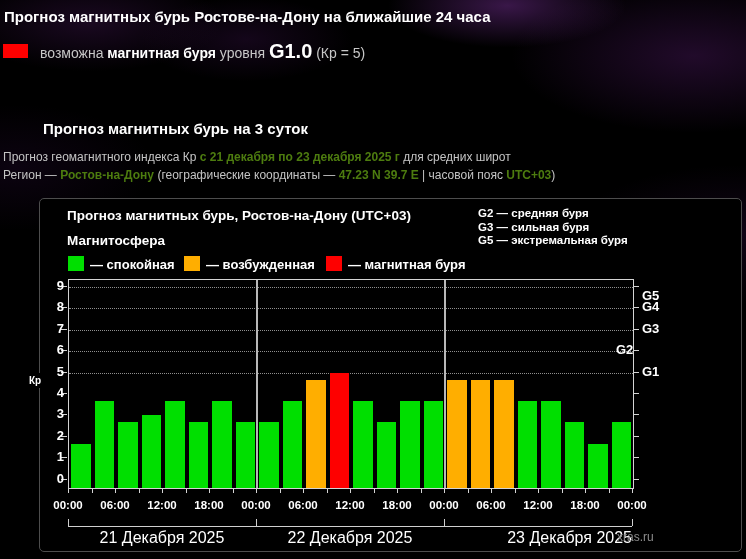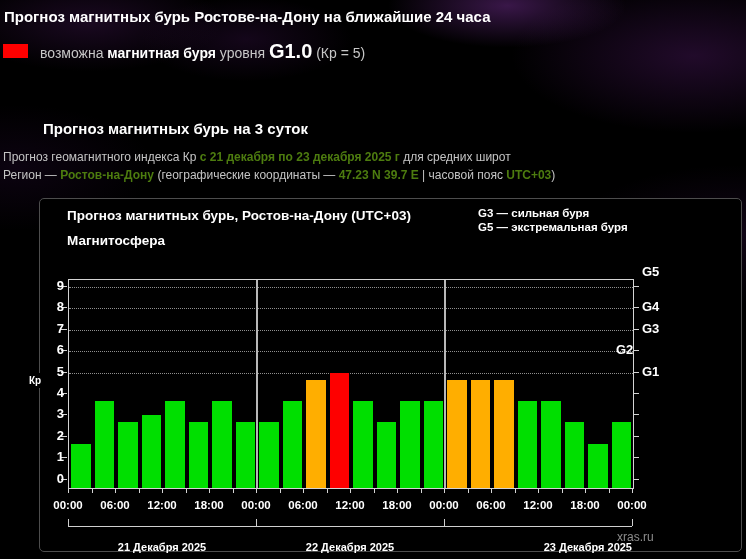--- a/index.html
+++ b/index.html
@@ -34,21 +34,21 @@
   .bar{position:absolute;bottom:0;}
   .ytick{position:absolute;width:6px;height:1px;background:#d4d4d4;}
   .xtick{position:absolute;width:1px;height:5px;background:#d4d4d4;}
   .ylabel{position:absolute;width:24px;text-align:right;font-size:13px;font-weight:bold;line-height:14px;}
   .glabel{position:absolute;font-size:13px;font-weight:bold;line-height:14px;}
   .tlabel{position:absolute;width:40px;margin-left:-20px;text-align:center;font-size:11.5px;font-weight:bold;}
   .kp-axis-label{position:absolute;left:-13px;top:174px;font-size:10px;font-weight:bold;
                  background:#000;padding:0 2px;line-height:15px;}
   .bracket{position:absolute;left:28px;top:327px;width:564px;height:0;border-top:1px solid #cfcfcf;}
   .bracket-tick{position:absolute;width:1px;height:7px;background:#cfcfcf;top:320px;}
-  .datelabel{position:absolute;top:330px;width:188px;text-align:center;font-size:11px;font-weight:bold;margin-top:12px;}
+  .datelabel{position:absolute;top:330px;width:188px;text-align:center;font-size:16px;font-weight:normal;}
   .credit{position:absolute;left:577px;top:331px;font-size:12px;color:#8c8c8c;}
 </style>
 </head>
 <body>
 
 <div id="nebula" class="abs"></div>
 
 <div class="abs h1" style="left:4px;top:8px;">Прогноз магнитных бурь Ростове-на-Дону на ближайшие 24 часа</div>
 
 <div class="abs" style="left: 3px; top: 44px; width: 25px; height: 14px; background: rgb(255, 0, 0);" id="alert-swatch"></div>
@@ -61,21 +61,36 @@
 <div class="abs subline" style="left:3px;top:150px;">
   <span>Прогноз геомагнитного индекса Кр </span><b>с 21 декабря по 23 декабря 2025 г</b><span> для средних широт</span>
 </div>
 <div class="abs subline" style="left:3px;top:168px;">
   <span>Регион — </span><b>Ростов-на-Дону</b><span> (географические координаты — </span><b>47.23 N 39.7 E</b><span> | часовой пояс </span><b>UTC+03</b><span>)</span>
 </div>
 
 <div id="panel" class="abs">
   <div class="abs ptitle" style="left:27px;top:9px;">Прогноз магнитных бурь, Ростов-на-Дону (UTC+03)</div>
   <div class="abs ptitle" style="left:27px;top:34px;">Магнитосфера</div>
+  <div class="abs" style="left:28px;top:57px;width:420px;height:16px;" id="mag-legend">
+      <div class="legend-item" style="left: 0px;">
+        <div class="legend-swatch" style="background: rgb(0, 223, 0);"></div>
+        <div class="legend-label">— спокойная</div>
+      </div>
+      <div class="legend-item" style="left: 116px;">
+        <div class="legend-swatch" style="background: rgb(255, 174, 0);"></div>
+        <div class="legend-label">— возбужденная</div>
+      </div>
+      <div class="legend-item" style="left: 258px;">
+        <div class="legend-swatch" style="background: rgb(254, 0, 0);"></div>
+        <div class="legend-label">— магнитная буря</div>
+      </div>
+    </div>
   <div class="abs" style="left:438px;top:8px;" id="g-legend">
+      <div class="glegend-line">G2 — средняя буря</div>
       <div class="glegend-line">G3 — сильная буря</div>
       <div class="glegend-line">G5 — экстремальная буря</div>
     </div>
 
   <div id="plot" class="abs">
       <div class="gridline" style="top: 92.5px;"></div>
       <div class="gridline" style="top: 71.1px;"></div>
       <div class="gridline" style="top: 49.7px;"></div>
       <div class="gridline" style="top: 28.3px;"></div>
       <div class="gridline" style="top: 6.9px;"></div>
@@ -134,21 +149,21 @@
       <div class="ytick" style="position: absolute; left: 21px; top: 108.3px;"></div>
       <div class="ytick" style="position: absolute; left: 593px; top: 108.3px;"></div>
       <div class="ylabel" style="left: 0px; top: 101.3px;">8</div>
       <div class="ytick" style="position: absolute; left: 21px; top: 86.9px;"></div>
       <div class="ytick" style="position: absolute; left: 593px; top: 86.9px;"></div>
       <div class="ylabel" style="left: 0px; top: 79.9px;">9</div>
       <div class="glabel" style="left: 602px; top: 165.5px;">G1</div>
       <div class="glabel" style="left: 576px; top: 144.1px;">G2</div>
       <div class="glabel" style="left: 602px; top: 122.7px;">G3</div>
       <div class="glabel" style="left: 602px; top: 101.3px;">G4</div>
-      <div class="glabel" style="left: 602px; top: 66px; text-align: center;">G5</div>
+      <div class="glabel" style="left: 602px; top: 90px; text-align: center;">G5</div>
       <div class="xtick" style="position: absolute; left: 28px; top: 289px;"></div>
       <div class="xtick" style="position: absolute; left: 51.5px; top: 289px;"></div>
       <div class="xtick" style="position: absolute; left: 75px; top: 289px;"></div>
       <div class="xtick" style="position: absolute; left: 98.5px; top: 289px;"></div>
       <div class="xtick" style="position: absolute; left: 122px; top: 289px;"></div>
       <div class="xtick" style="position: absolute; left: 145.5px; top: 289px;"></div>
       <div class="xtick" style="position: absolute; left: 169px; top: 289px;"></div>
       <div class="xtick" style="position: absolute; left: 192.5px; top: 289px;"></div>
       <div class="xtick" style="position: absolute; left: 216px; top: 289px;"></div>
       <div class="xtick" style="position: absolute; left: 239.5px; top: 289px;"></div>

